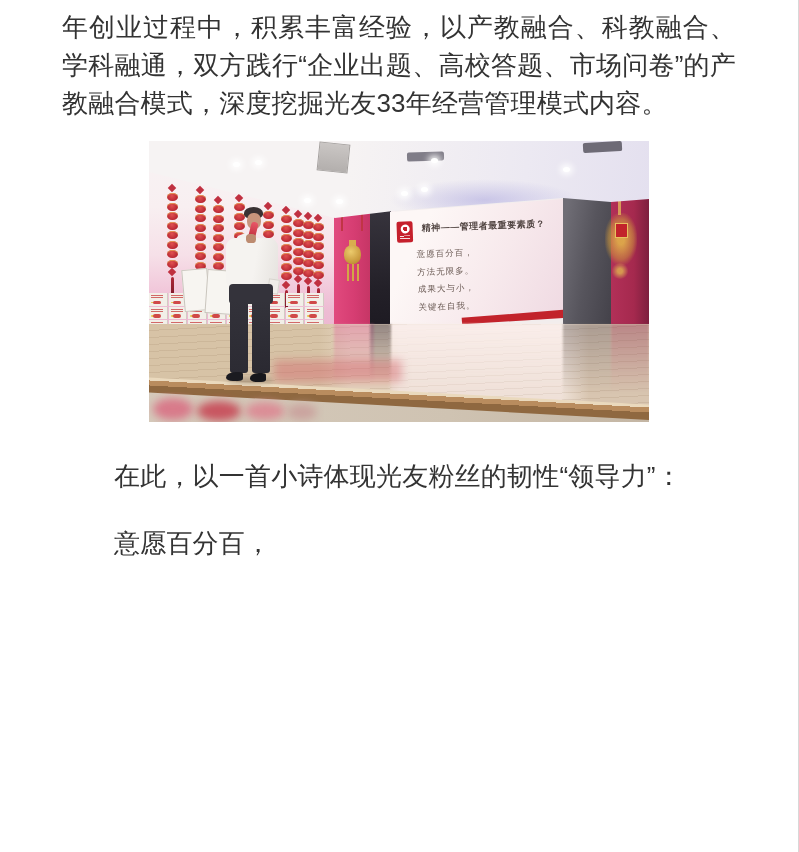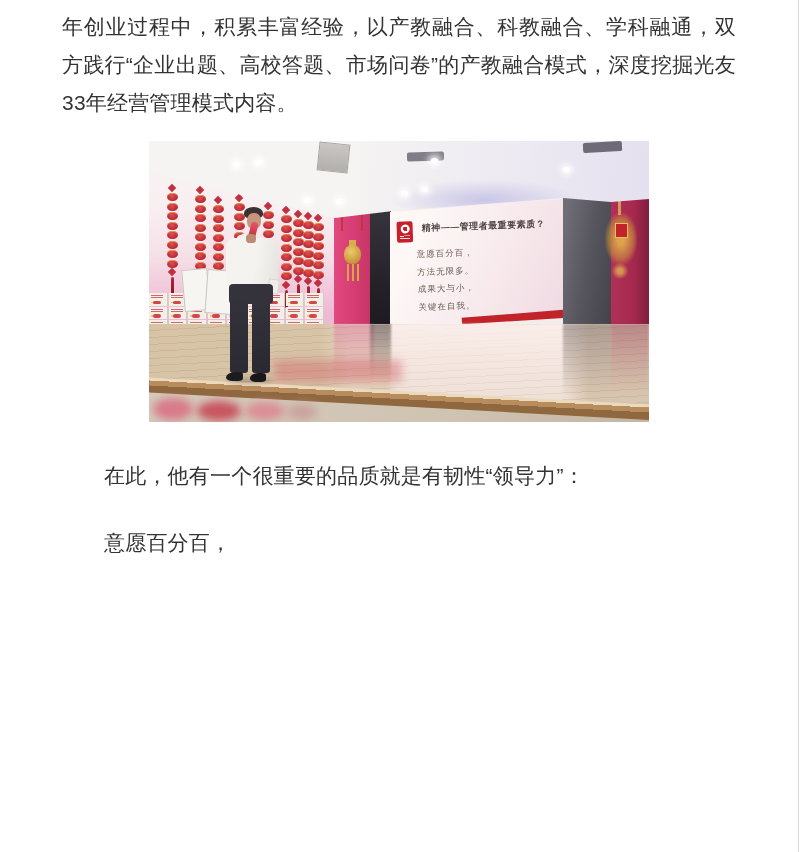--- a/index.html
+++ b/index.html
@@ -3,21 +3,21 @@
 <meta charset="utf-8">
 <style>
   html,body{margin:0;padding:0;}
   body{
     width:799px;height:852px;overflow:hidden;box-sizing:border-box;
     background:#ffffff;border-right:1px solid #d8d8d8;
     font-family:"Liberation Sans","DejaVu Sans",sans-serif;
   }
   .article{padding:8px 62px 0 62px;}
   .para{
-    margin:0 0 29px 0;font-size:21px;line-height:38px;color:#333;
+    margin:0 0 29px 0;font-size:26px;line-height:38px;color:#333;
     text-align:justify;letter-spacing:0.2px;
   }
   .para.indent{text-indent:2em;}
 
   
   .photo-wrap{margin:-10px auto 35px auto;width:500px;}
   .scene{position:relative;width:500px;height:281px;overflow:hidden;background:#f2eded;}
   .scene *{position:absolute;}
 
   .wall-left{left:0;top:18px;width:246px;height:190px;
@@ -394,17 +394,17 @@
             <div class="dlight" style="left: 187px; top: 58px;"></div>
             <div class="dlight" style="left: 252px; top: 50px;"></div>
             <div class="dlight" style="left: 272px; top: 46px;"></div>
             <div class="dlight" style="left: 282px; top: 17px;"></div>
             <div class="dlight" style="left: 414px; top: 26px;"></div>
           </div>
       </div>
     </div>
   </figure>
 
-  <p class="para indent">在此，他有一个很重要的品质就是有韧性“领导力”：</p>
+  <p class="para indent">在此，以一首小诗体现光友粉丝的韧性“领导力”：</p>
 
   <p class="para indent">意愿百分百，</p>
 
 </main>
 
 </body></html>

